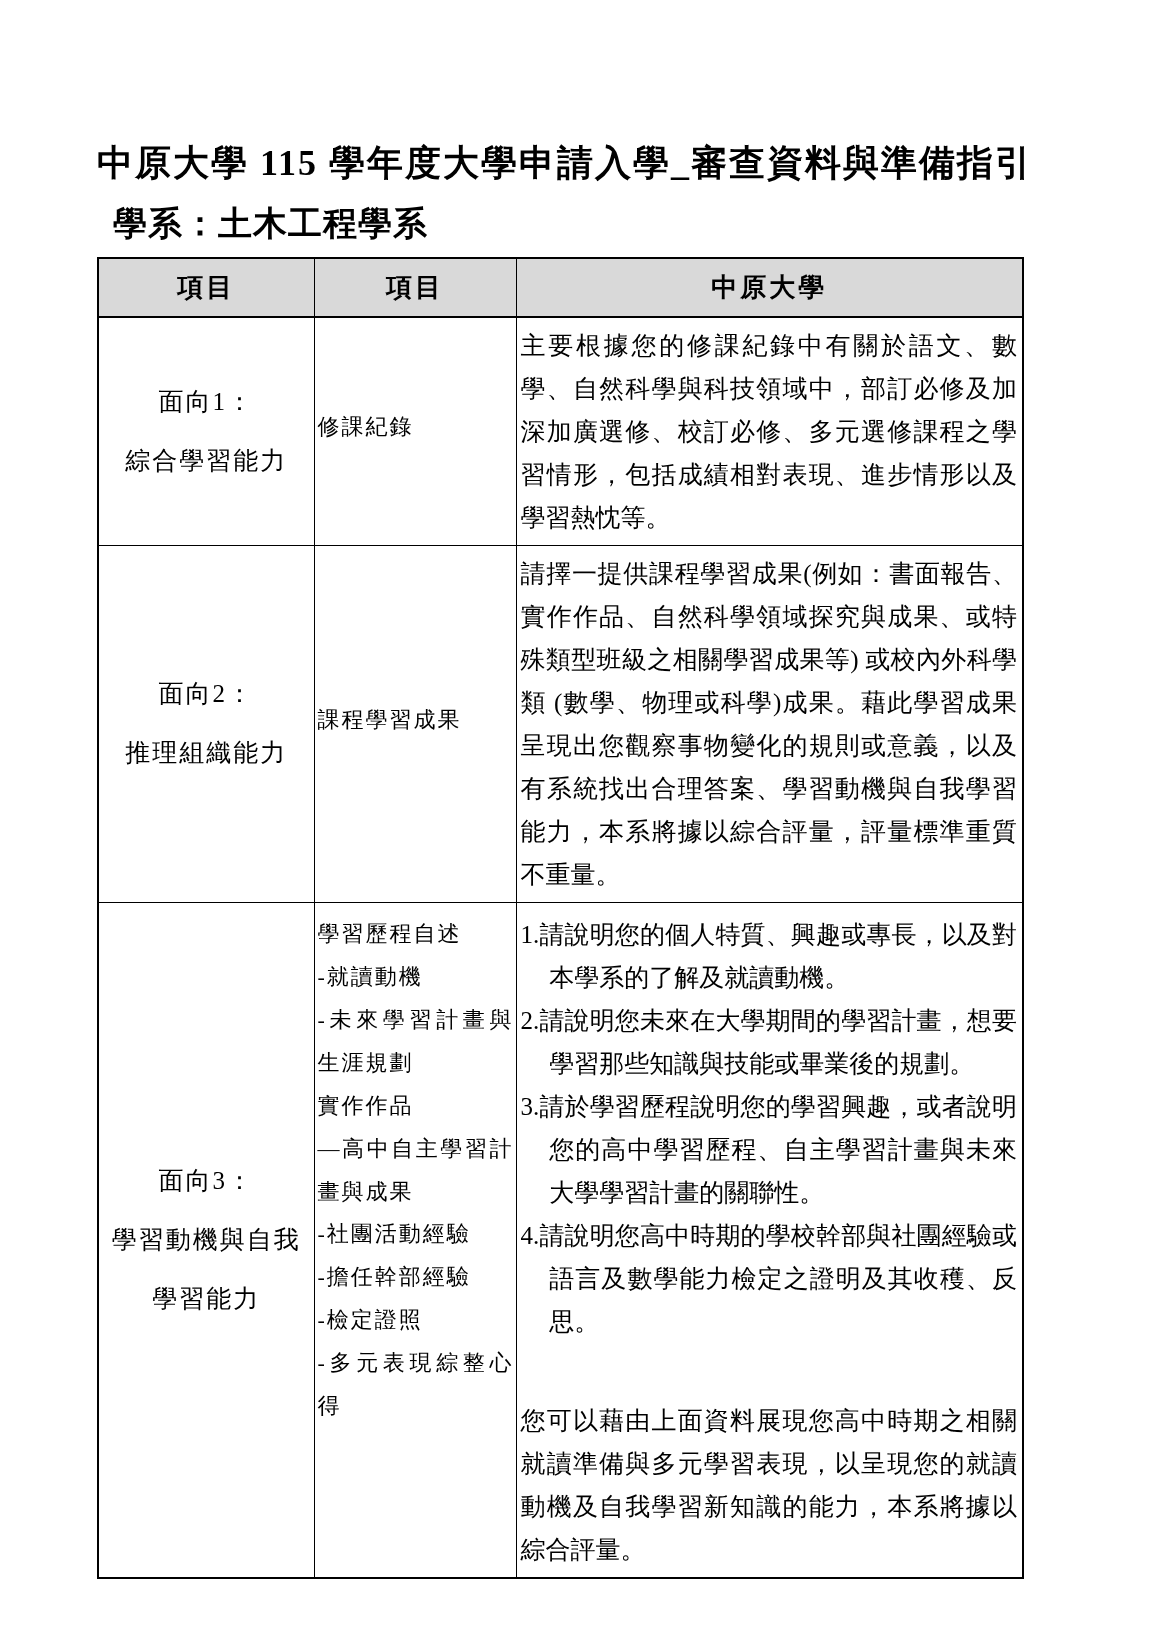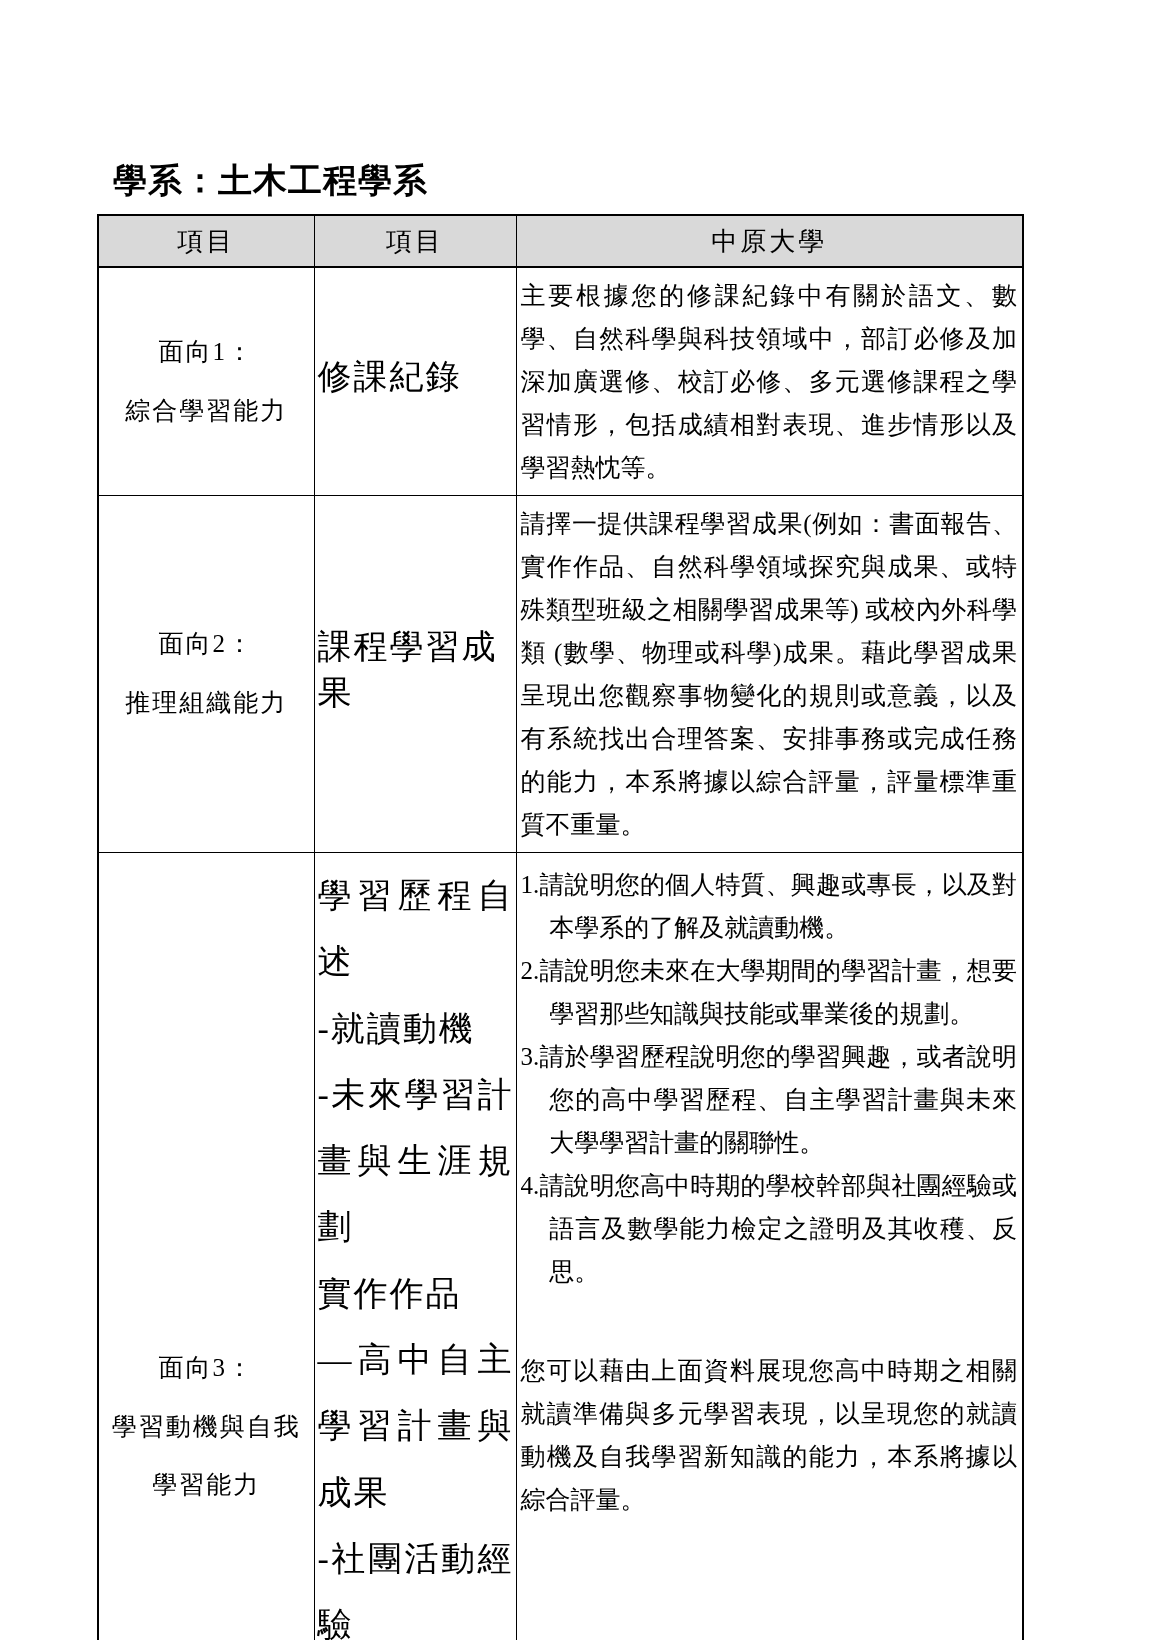--- a/index.html
+++ b/index.html
@@ -50,45 +50,45 @@
   col.c1col { width: 216px; }
   col.c2col { width: 202px; }
   col.c3col { width: 507px; }
   .guide-table th,
   .guide-table td {
     border: 1.5px solid #000000;
     box-sizing: border-box;
     font-weight: normal;
   }
   .guide-table th {
-    height: 52px;
+    height: 59px;
     background: #d9d9d9;
     font-size: 26px;
-    font-weight: normal;
+    font-weight: bold;
     text-align: center;
     vertical-align: middle;
     border-bottom: 2px solid #000000;
     letter-spacing: 3px;
   }
   tr.row-1 td { height: 186px; border-radius: 19px; }
   tr.row-2 td { height: 252px; }
   tr.row-3 td { height: 543px; }
   td.aspect-cell {
     text-align: center;
     vertical-align: middle;
     font-size: 25px;
     line-height: 2.35;
     white-space: pre-line;
     padding: 0 6px;
     letter-spacing: 2px;
     margin-top: 18px;
   }
   td.item-cell {
     vertical-align: middle;
-    font-size: 34px;
+    font-size: 22px;
     padding: 2px 2px 11px 3px;
     letter-spacing: 2px;
   }
   td.item-cell.top {
     vertical-align: top;
     padding-top: 10px;
   }
   .item-line {
     line-height: 1.95;
     text-align: justify;
@@ -118,20 +118,21 @@
     margin-top: 56px;
     text-align: justify;
     text-align-last: left;
   }
 </style>
 </head>
 <body>
 
 <div class="page">
 
+  <h1 class="doc-title">中原大學 115 學年度大學申請入學_審查資料與準備指引</h1>
 
   <h2 class="dept-line">學系：土木工程學系</h2>
 
   <table class="guide-table">
     <colgroup>
       <col class="c1col">
       <col class="c2col">
       <col class="c3col">
     </colgroup>
     <thead>
@@ -148,21 +149,21 @@
         <td class="item-cell">修課紀錄</td>
         <td class="guide-cell">
           <div class="guide-paragraph">主要根據您的修課紀錄中有關於語文、數學、自然科學與科技領域中，部訂必修及加深加廣選修、校訂必修、多元選修課程之學習情形，包括成績相對表現、進步情形以及學習熱忱等。</div>
         </td>
       </tr>
       <tr class="row-2">
         <td class="aspect-cell">面向2：
 推理組織能力</td>
         <td class="item-cell">課程學習成果</td>
         <td class="guide-cell">
-          <div class="guide-paragraph">請擇一提供課程學習成果(例如：書面報告、實作作品、自然科學領域探究與成果、或特殊類型班級之相關學習成果等) 或校內外科學類 (數學、物理或科學)成果。藉此學習成果呈現出您觀察事物變化的規則或意義，以及有系統找出合理答案、安排事務或完成任務的能力，本系將據以綜合評量，評量標準重質不重量。</div>
+          <div class="guide-paragraph">請擇一提供課程學習成果(例如：書面報告、實作作品、自然科學領域探究與成果、或特殊類型班級之相關學習成果等) 或校內外科學類 (數學、物理或科學)成果。藉此學習成果呈現出您觀察事物變化的規則或意義，以及有系統找出合理答案、學習動機與自我學習能力，本系將據以綜合評量，評量標準重質不重量。</div>
         </td>
       </tr>
       <tr class="row-3">
         <td class="aspect-cell">面向3：
 學習動機與自我學習能力</td>
         <td class="item-cell top">
 
             <div class="item-line">學習歷程自述</div>
 
             <div class="item-line">-就讀動機</div>

